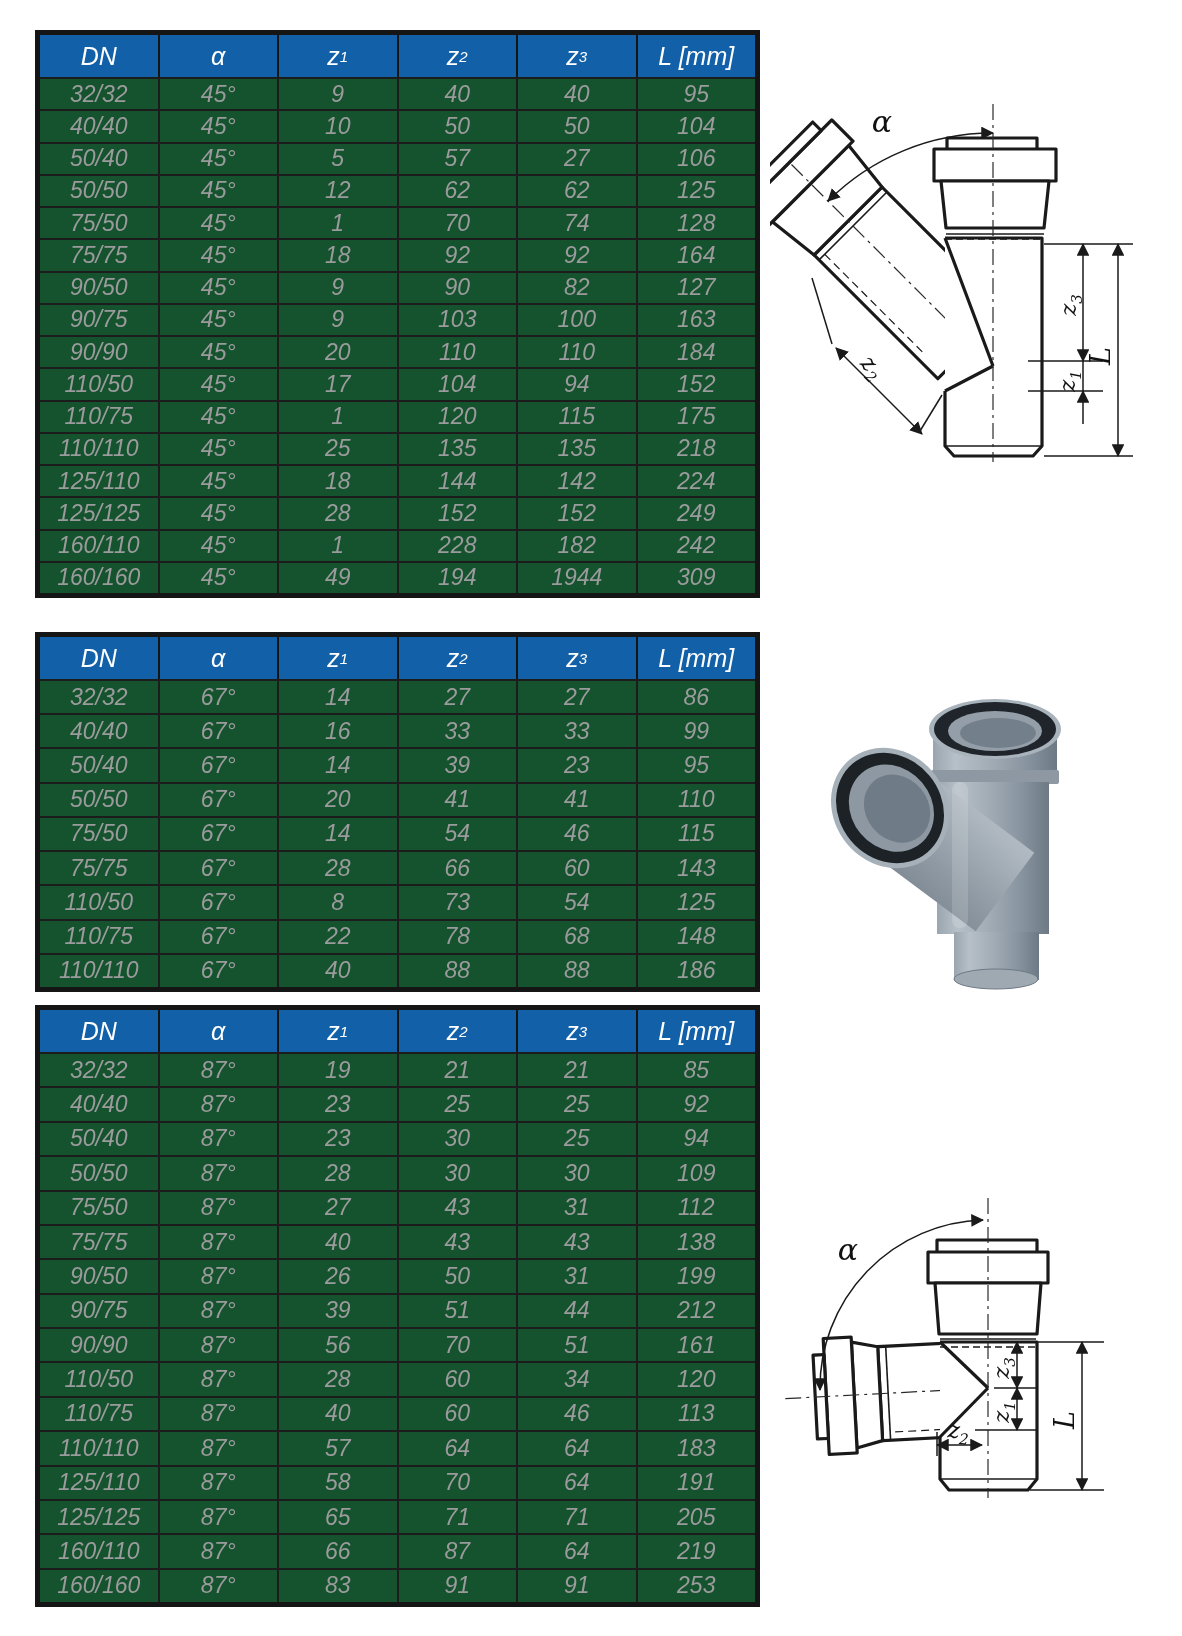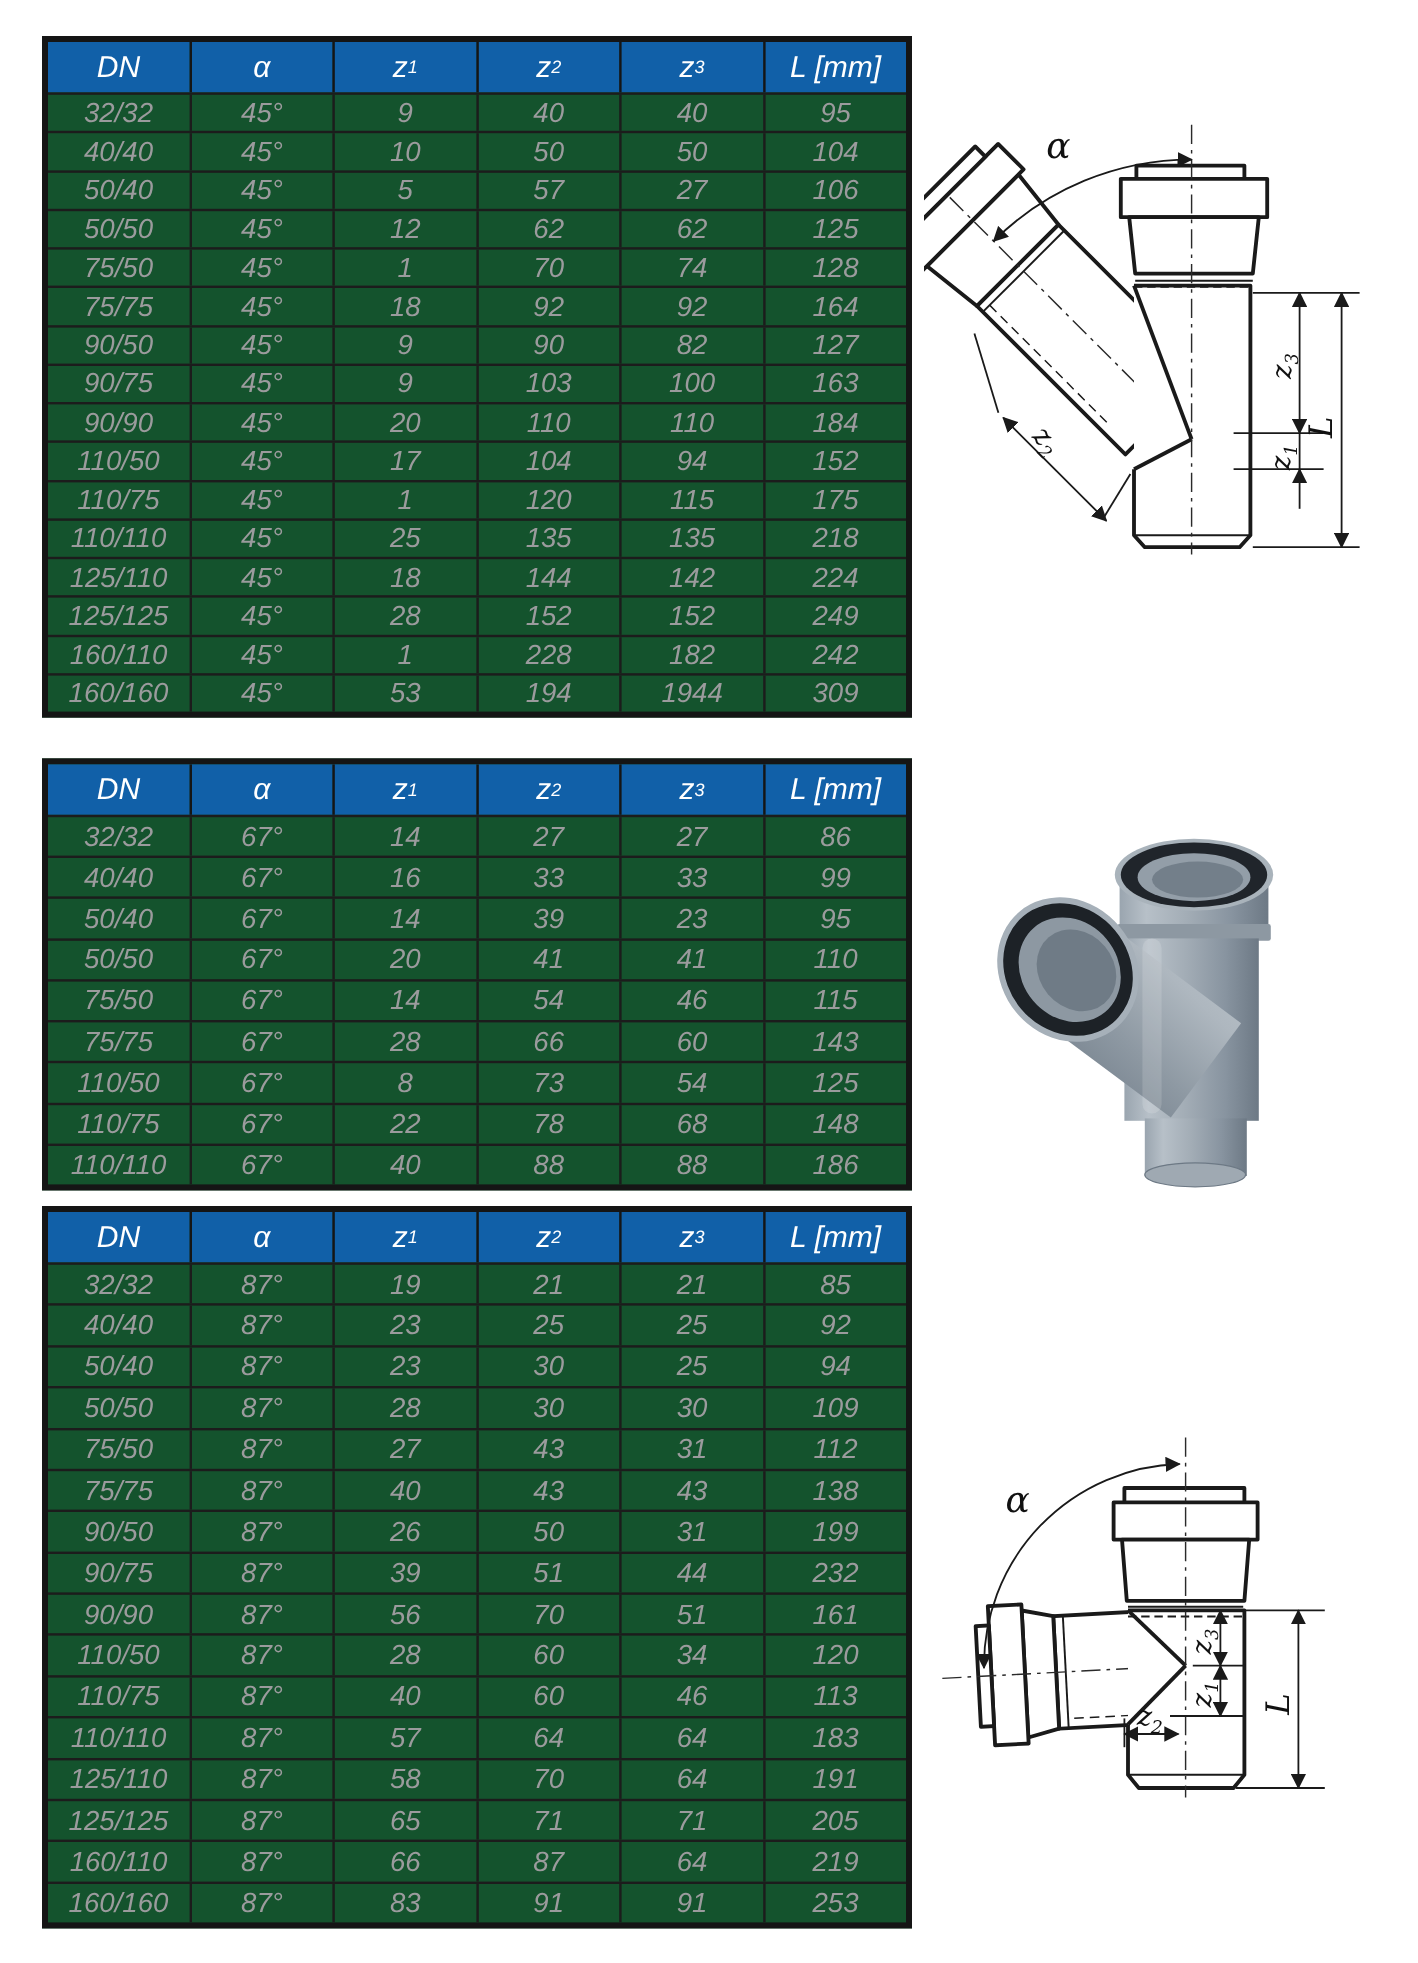--- a/index.html
+++ b/index.html
@@ -172,21 +172,21 @@
         <div class="cell">160/110</div>
         <div class="cell">45°</div>
         <div class="cell">1</div>
         <div class="cell">228</div>
         <div class="cell">182</div>
         <div class="cell">242</div>
       </div>
       <div class="row">
         <div class="cell">160/160</div>
         <div class="cell">45°</div>
-        <div class="cell">53</div>
+        <div class="cell">49</div>
         <div class="cell">194</div>
         <div class="cell">1944</div>
         <div class="cell">309</div>
       </div>
     </div>
 </div>
 
 <div class="spec" id="t67">
   <div class="hrow">
       <div class="hcell">DN</div>
@@ -337,21 +337,21 @@
         <div class="cell">50</div>
         <div class="cell">31</div>
         <div class="cell">199</div>
       </div>
       <div class="row">
         <div class="cell">90/75</div>
         <div class="cell">87°</div>
         <div class="cell">39</div>
         <div class="cell">51</div>
         <div class="cell">44</div>
-        <div class="cell">232</div>
+        <div class="cell">212</div>
       </div>
       <div class="row">
         <div class="cell">90/90</div>
         <div class="cell">87°</div>
         <div class="cell">56</div>
         <div class="cell">70</div>
         <div class="cell">51</div>
         <div class="cell">161</div>
       </div>
       <div class="row">

